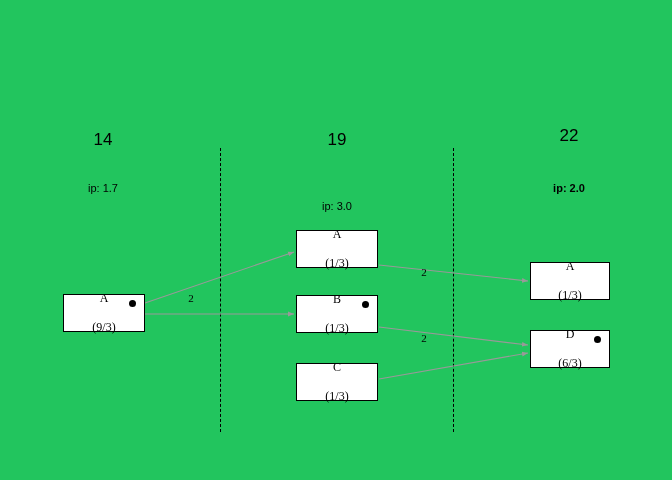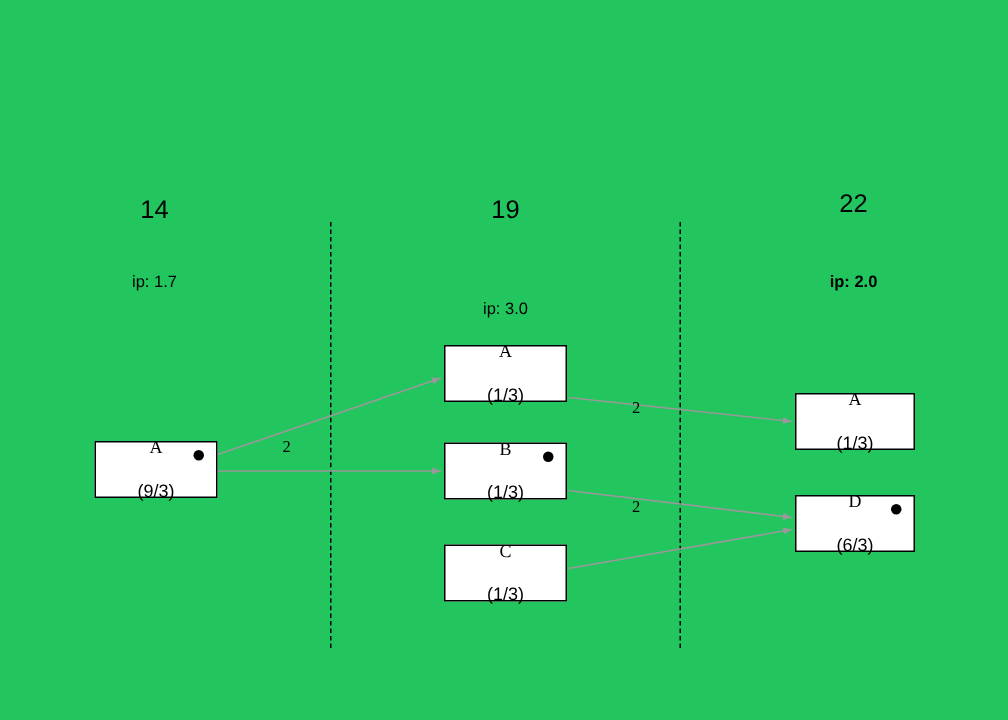--- a/index.html
+++ b/index.html
@@ -49,21 +49,21 @@
     justify-content: center;
     line-height: 1.05;
     color: #000000;
     z-index: 3;
   }
   .node-label {
     font-family: "Liberation Serif", serif;
     font-size: 12px;
   }
   .node-count {
-    font-family: Liberation Sans, sans-serif;
+    font-family: Liberation Serif, serif;
     font-size: 12px;
     margin-top: 16px;
   }
   .node-dot {
     position: absolute;
     width: 7px;
     height: 7px;
     border-radius: 50%;
     background: #000000;
   }

